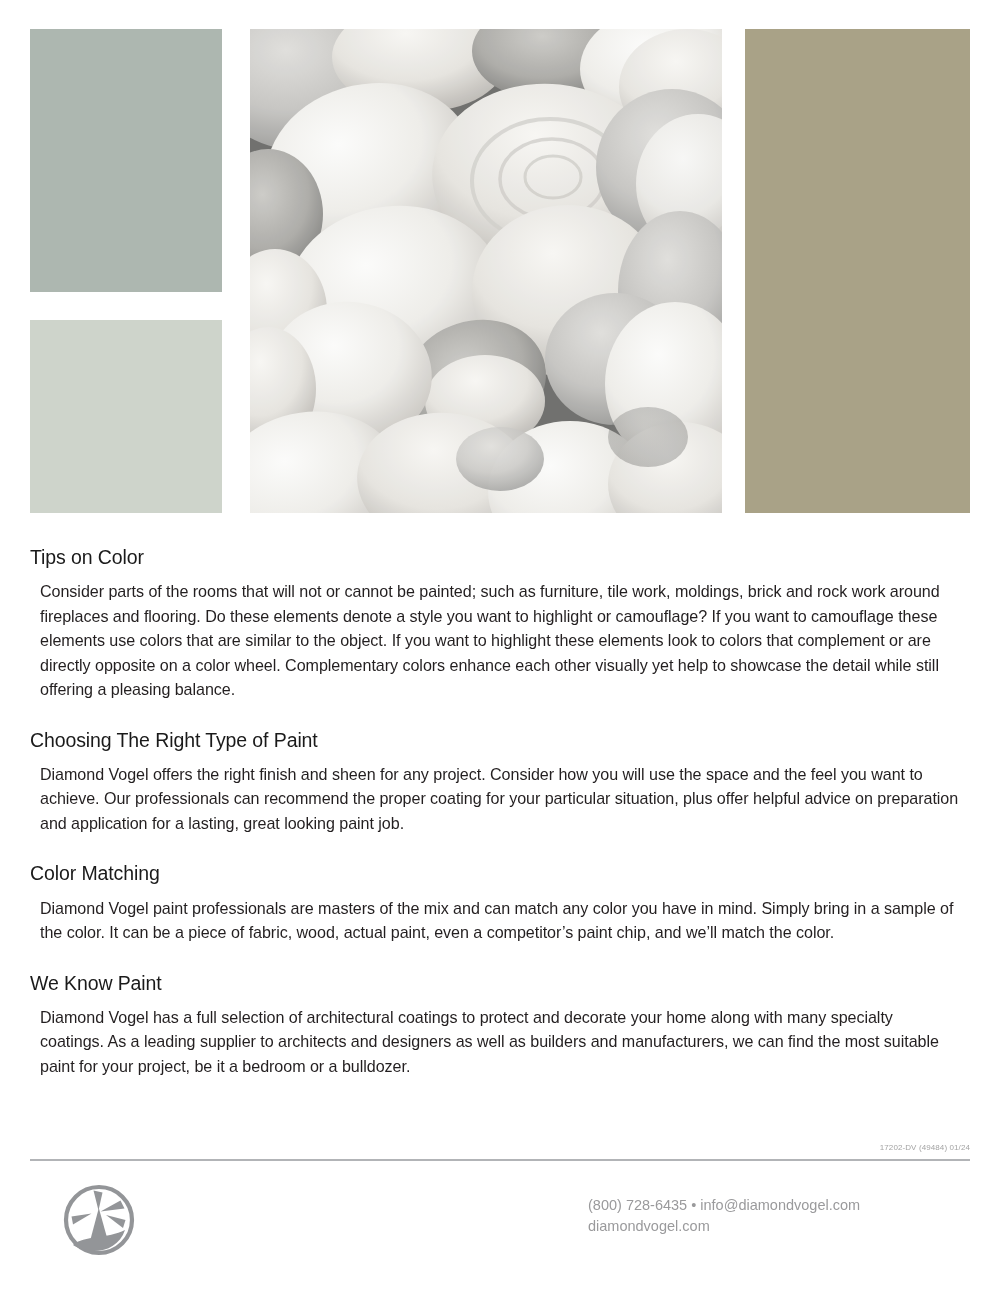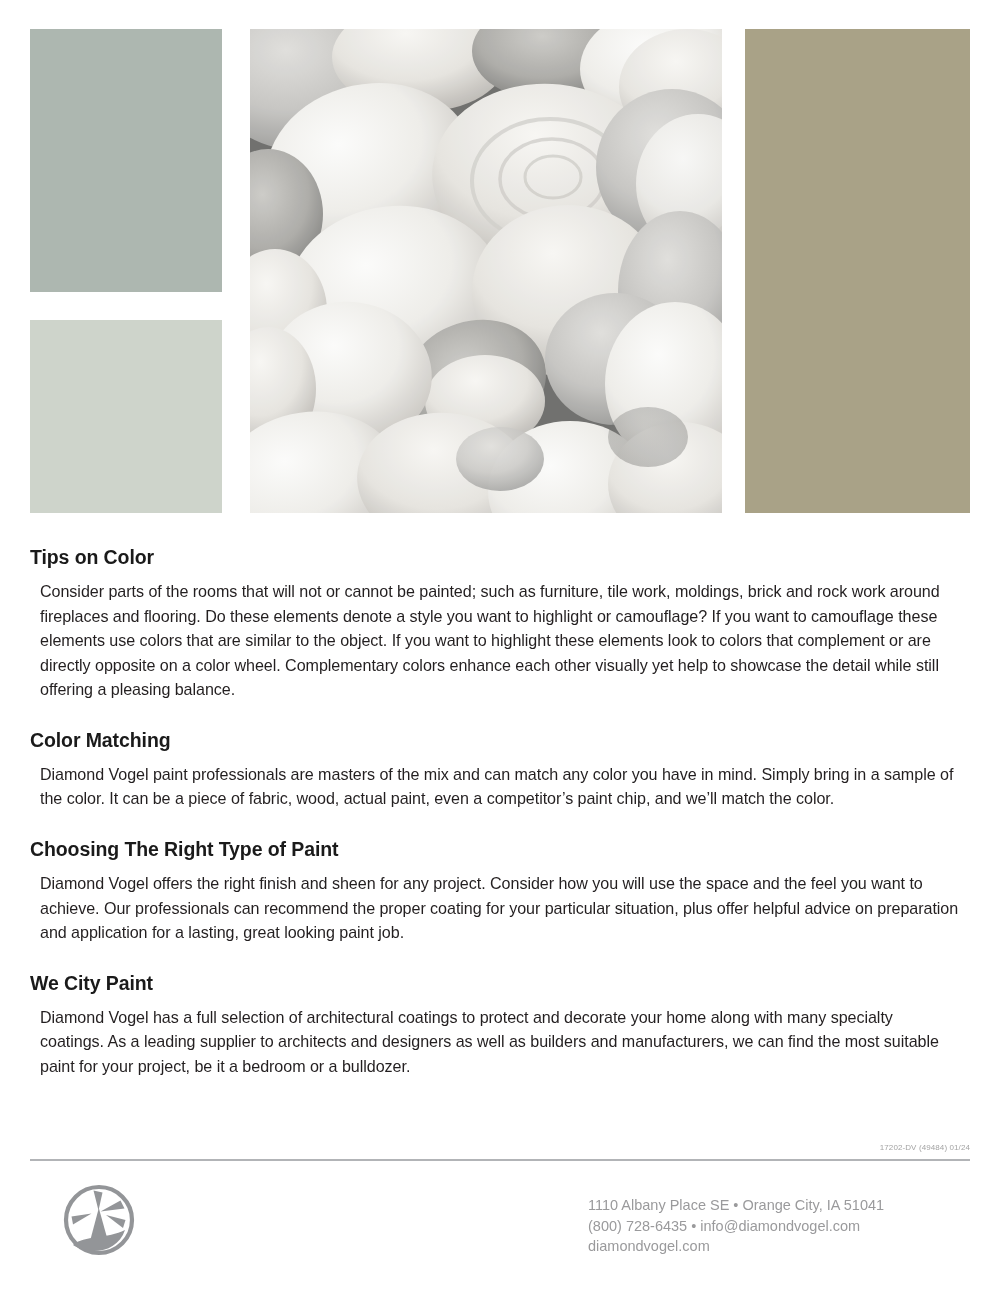--- a/index.html
+++ b/index.html
@@ -55,21 +55,21 @@
   
   .content {
     position: absolute;
     left: 30px; top: 545px;
     width: 940px;
   }
   .section { margin-bottom: 26px; }
   .section:last-child { margin-bottom: 0; }
   h2.heading {
     font-size: 19.5px;
-    font-weight: bold;
+    font-weight: normal;
     line-height: 1.25;
     margin: 0 0 3px 0;
     letter-spacing: -0.1px;
     color: #1a1a1a;
   }
   p.body-copy {
     font-size: 16.1px;
     line-height: 1.52;
     margin: 10px;
     color: #231f20;
@@ -204,31 +204,31 @@
 </div>
 
 <div class="content">
 
   <section class="section">
     <h2 class="heading">Tips on Color</h2>
     <p class="body-copy">Consider parts of the rooms that will not or cannot be painted; such as furniture, tile work, moldings, brick and rock work around fireplaces and flooring. Do these elements denote a style you want to highlight or camouflage? If you want to camouflage these elements use colors that are similar to the object.  If you want to highlight these elements look to colors that complement or are directly opposite on a color wheel. Complementary colors enhance each other visually yet help to showcase the detail while still offering a pleasing balance.</p>
   </section>
 
   <section class="section">
+    <h2 class="heading">Choosing The Right Type of Paint</h2>
+    <p class="body-copy">Diamond Vogel offers the right finish and sheen for any project. Consider how you will use the space and the feel you want to achieve. Our professionals can recommend the proper coating for your particular situation, plus offer helpful advice on preparation and application for a lasting, great looking paint job.</p>
+  </section>
+
+  <section class="section">
     <h2 class="heading">Color Matching</h2>
     <p class="body-copy">Diamond Vogel paint professionals are masters of the mix and can match any color you have in mind. Simply bring in a sample of the color. It can be a piece of fabric, wood, actual paint, even a competitor’s paint chip, and we’ll match the color.</p>
   </section>
 
   <section class="section">
-    <h2 class="heading">Choosing The Right Type of Paint</h2>
-    <p class="body-copy">Diamond Vogel offers the right finish and sheen for any project. Consider how you will use the space and the feel you want to achieve. Our professionals can recommend the proper coating for your particular situation, plus offer helpful advice on preparation and application for a lasting, great looking paint job.</p>
-  </section>
-
-  <section class="section">
-    <h2 class="heading">We City Paint</h2>
+    <h2 class="heading">We Know Paint</h2>
     <p class="body-copy">Diamond Vogel has a full selection of architectural coatings to protect and decorate your home along with many specialty coatings. As a leading supplier to architects and designers as well as builders and manufacturers, we can find the most suitable paint for your project, be it a bedroom or a bulldozer.</p>
   </section>
 
 </div>
 
 <div class="doc-code">17202-DV (49484) 01/24</div>
 <div class="divider"></div>
 
 <div class="footer">
 
@@ -247,18 +247,17 @@
 
         <path d="M36.8 25 L46.5 60 L27.5 60 Z" fill="#939598"></path>
 
         <path d="M11 62 C22 52, 46 56, 63 47 C58 62, 44 69, 29 68 C22 67, 15 65, 11 62 Z" fill="#939598"></path>
       </svg>
     </span>
 
   </div>
 
   <div class="addr">
-    <div>1110 Albany Place SE • Orange City, IA 51041</div>
     <div>(800) 728-6435 • info@diamondvogel.com</div>
     <div>diamondvogel.com</div>
   </div>
 
 </div>
 
 </body></html>

